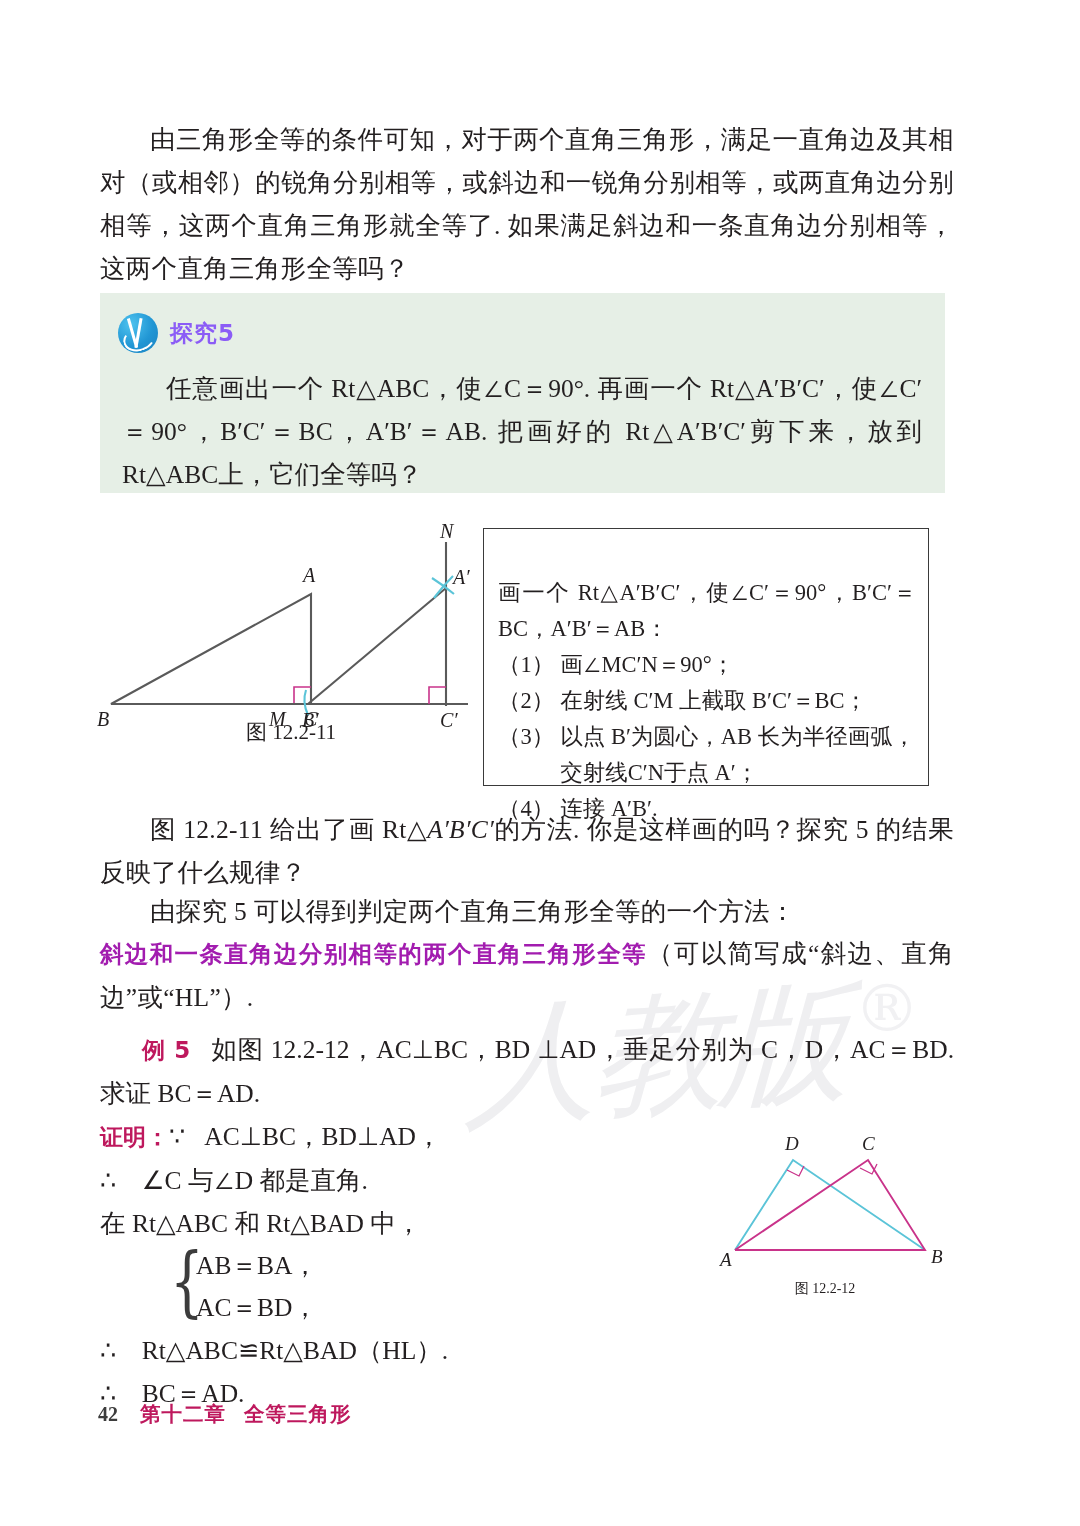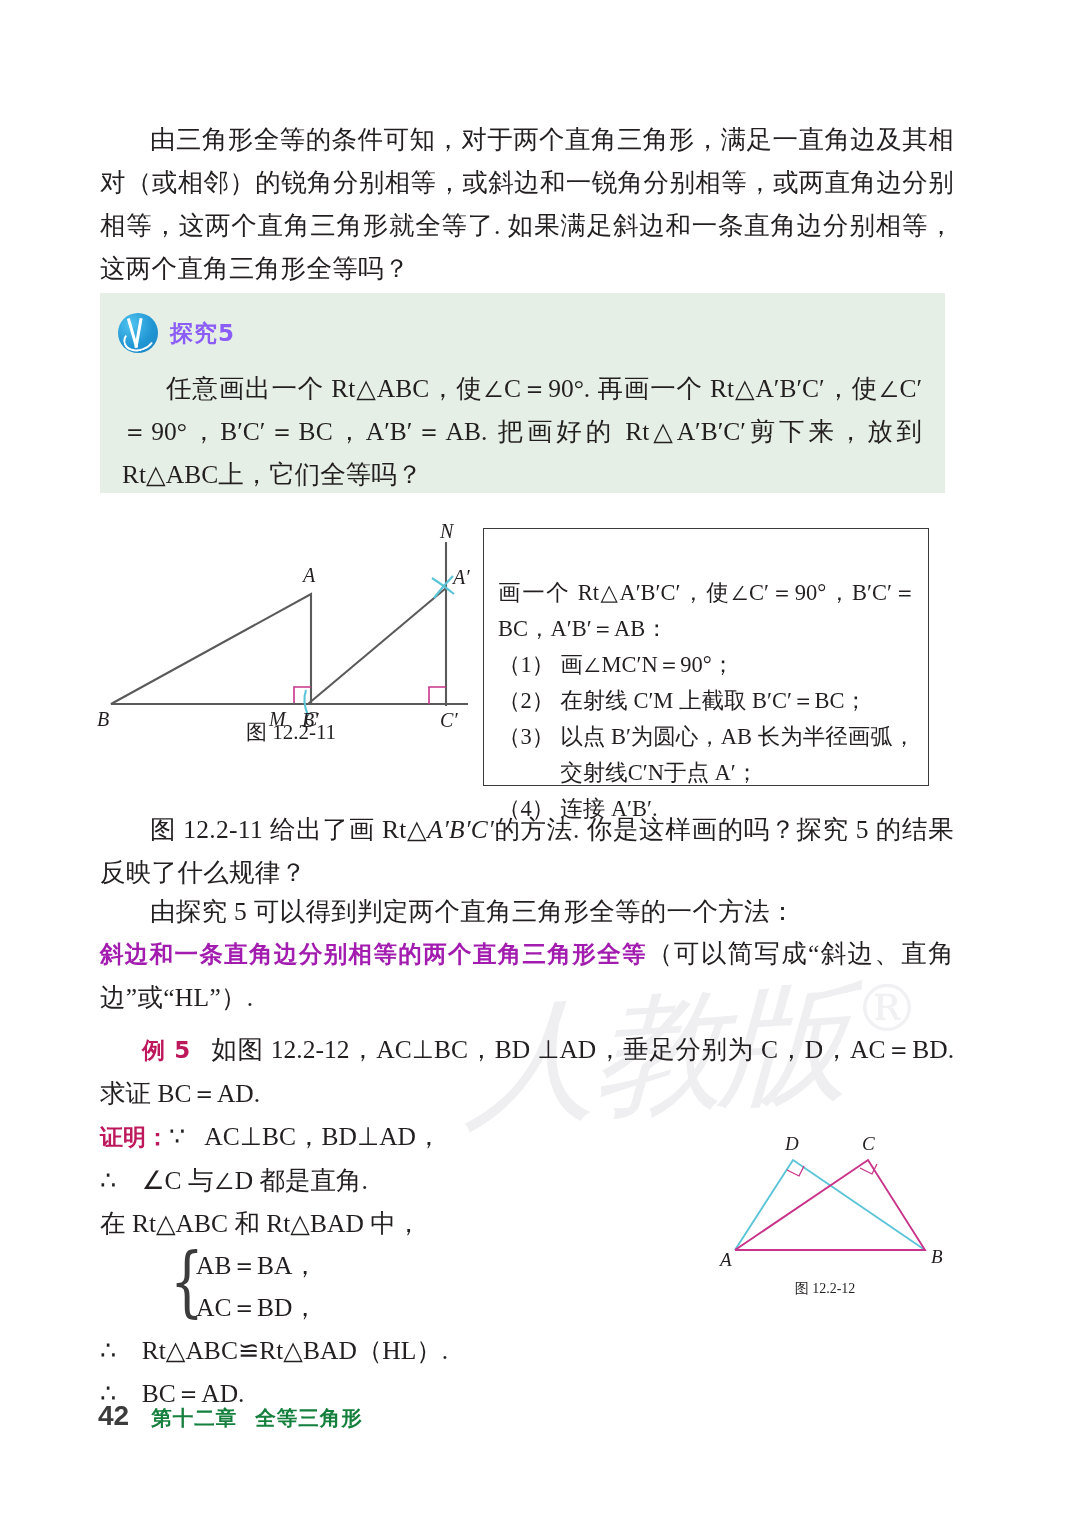--- a/index.html
+++ b/index.html
@@ -246,30 +246,30 @@
   #footer {
     position: absolute;
     left: 98px;
     top: 1400px;
     display: flex;
     align-items: baseline;
     gap: 22px;
     z-index: 2;
   }
   #footer .pg {
-    font-family: Liberation Sans, sans-serif;
+    font-family: Liberation Serif, serif;
     font-weight: bold;
-    font-size: 28px;
+    font-size: 20px;
     color: #3c3c3c;
   }
   #footer .chap {
     font-family: "DejaVu Sans", sans-serif;
     font-weight: bold;
     font-size: 20.5px;
-    color: #15803d;
+    color: #be185d;
     letter-spacing: 1px;
   }
   #footer .chap .sp { display: inline-block; width: 18px; }
 
   svg text { font-family: "Liberation Serif", serif; font-style: italic; }
 </style>
 </head>
 <body>
 
 <div id="page">

